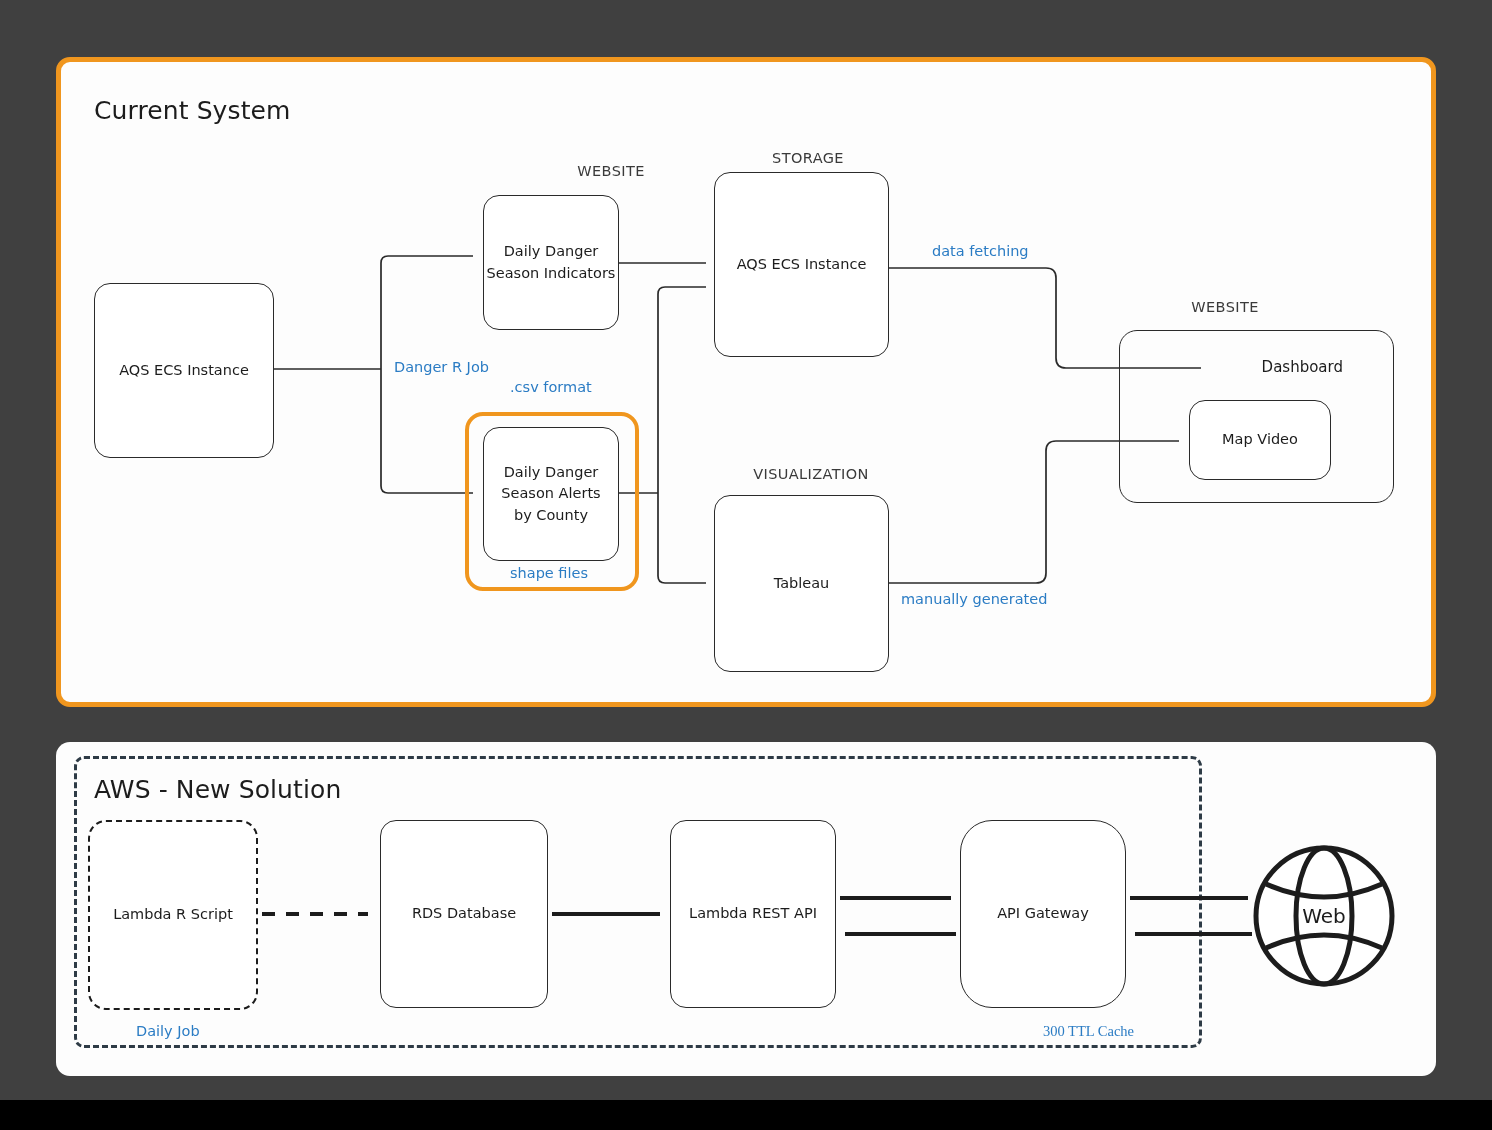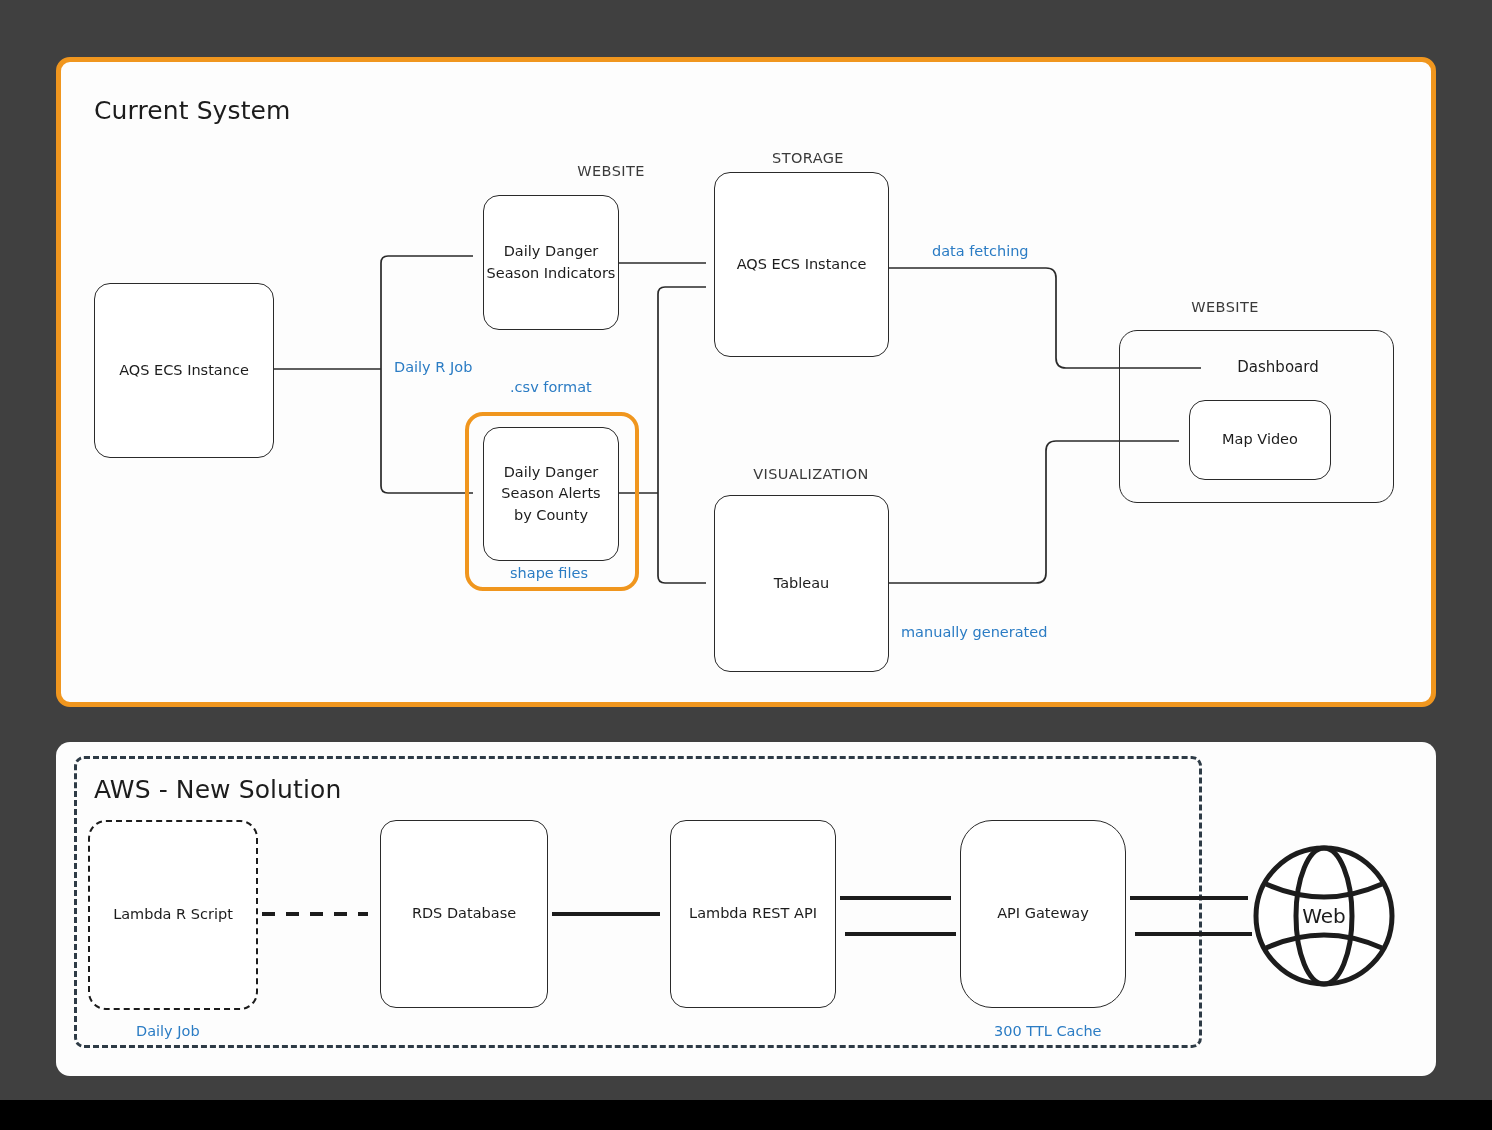--- a/index.html
+++ b/index.html
@@ -88,21 +88,21 @@
   .node.container {
     align-items: flex-start;
     justify-content: flex-start;
     background: transparent;
     border-radius: 18px;
   }
   .node.plain-label {
     border: none;
     background: transparent;
     font-size: 15px;
-    justify-content: center;
+    justify-content: flex-end;
   }
 
   
   .highlight-box {
     position: absolute;
     box-sizing: border-box;
     border: 4px solid #f0961e;
     border-radius: 18px;
     background: transparent;
     z-index: 2;
@@ -219,25 +219,25 @@
     <div class="node container" style="left:1058px; top:268px; width:275px; height:173px;"></div>
 
     <div class="node plain-label" style="left:1152px; top:292px; width:130px; height:28px;">
       <span>Dashboard</span>
     </div>
 
     <div class="node" style="left:1128px; top:338px; width:142px; height:80px;">
       <span>Map Video</span>
     </div>
 
-    <div class="blue-label" style="left:333px; top:297px;">Daily R Job</div>
+    <div class="blue-label" style="left:333px; top:297px;">Danger R Job</div>
     <div class="blue-label" style="left:449px; top:273px;margin-top:44px;">.csv format</div>
     <div class="blue-label" style="left:449px; top:503px;">shape files</div>
     <div class="blue-label" style="left:871px; top:181px;">data fetching</div>
-    <div class="blue-label" style="left:840px; top:529px;margin-top:33px;">manually generated</div>
+    <div class="blue-label" style="left:840px; top:529px;">manually generated</div>
   </div>
 
   <div class="panel" id="panel-aws">
 
     <div id="aws-dashed"></div>
 
     <div class="panel-title" id="aws-title">AWS - New Solution</div>
 
     <svg class="edges" viewBox="0 0 1380 334">
       <defs>
@@ -277,16 +277,16 @@
       <svg width="148" height="148" viewBox="0 0 148 148">
         <circle cx="74" cy="74" r="68" fill="#ffffff" stroke="#1c1c1c" stroke-width="5"></circle>
         <ellipse cx="74" cy="74" rx="28" ry="68" fill="none" stroke="#1c1c1c" stroke-width="5"></ellipse>
         <path d="M 16 42 Q 74 68 132 42" fill="none" stroke="#1c1c1c" stroke-width="5"></path>
         <path d="M 16 106 Q 74 80 132 106" fill="none" stroke="#1c1c1c" stroke-width="5"></path>
       </svg>
       <div id="globe-label">Web</div>
     </div>
 
     <div class="blue-label" style="left:80px; top:281px;">Daily Job</div>
-    <div class="blue-label" style="left:938px; top:281px;">300 TTL Cache</div>
+    <div class="blue-label" style="left:987px; top:281px;font-family:Liberation Serif, serif;">300 TTL Cache</div>
   </div>
 
 </div>
 
 </body></html>

